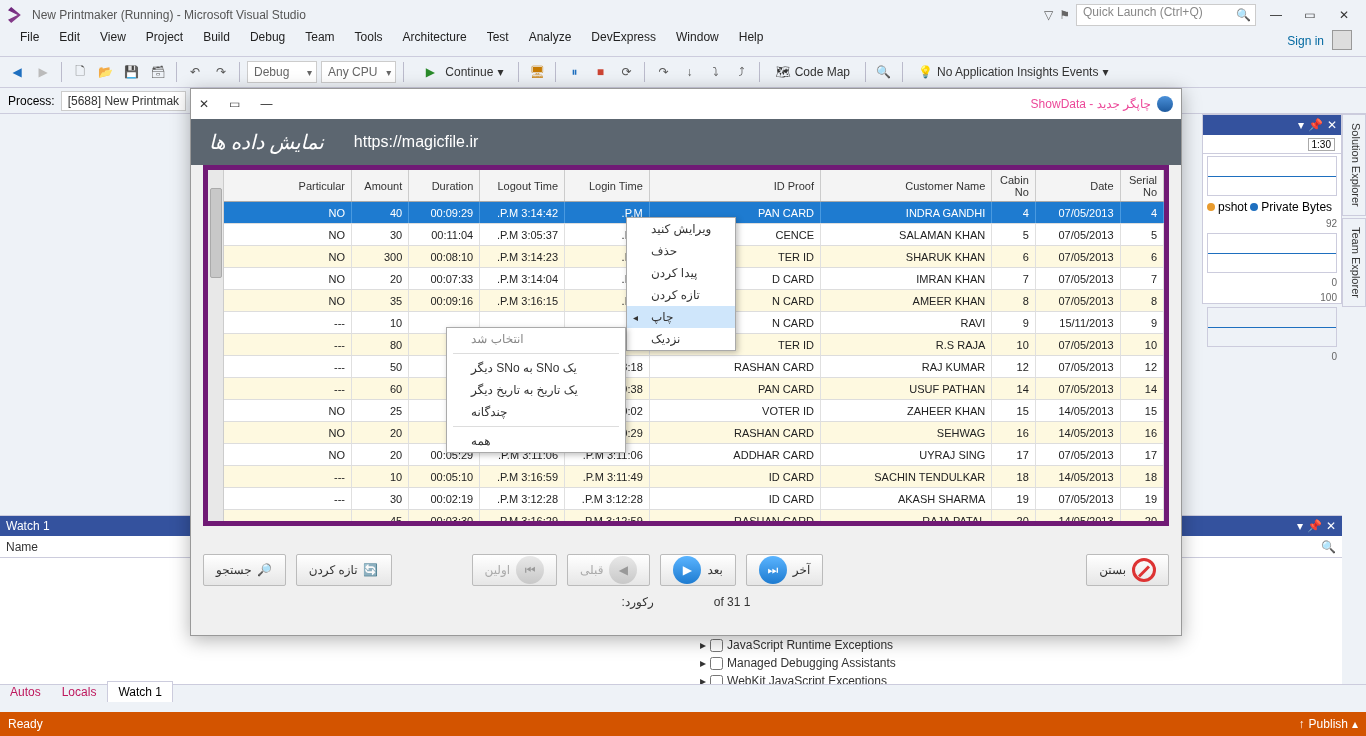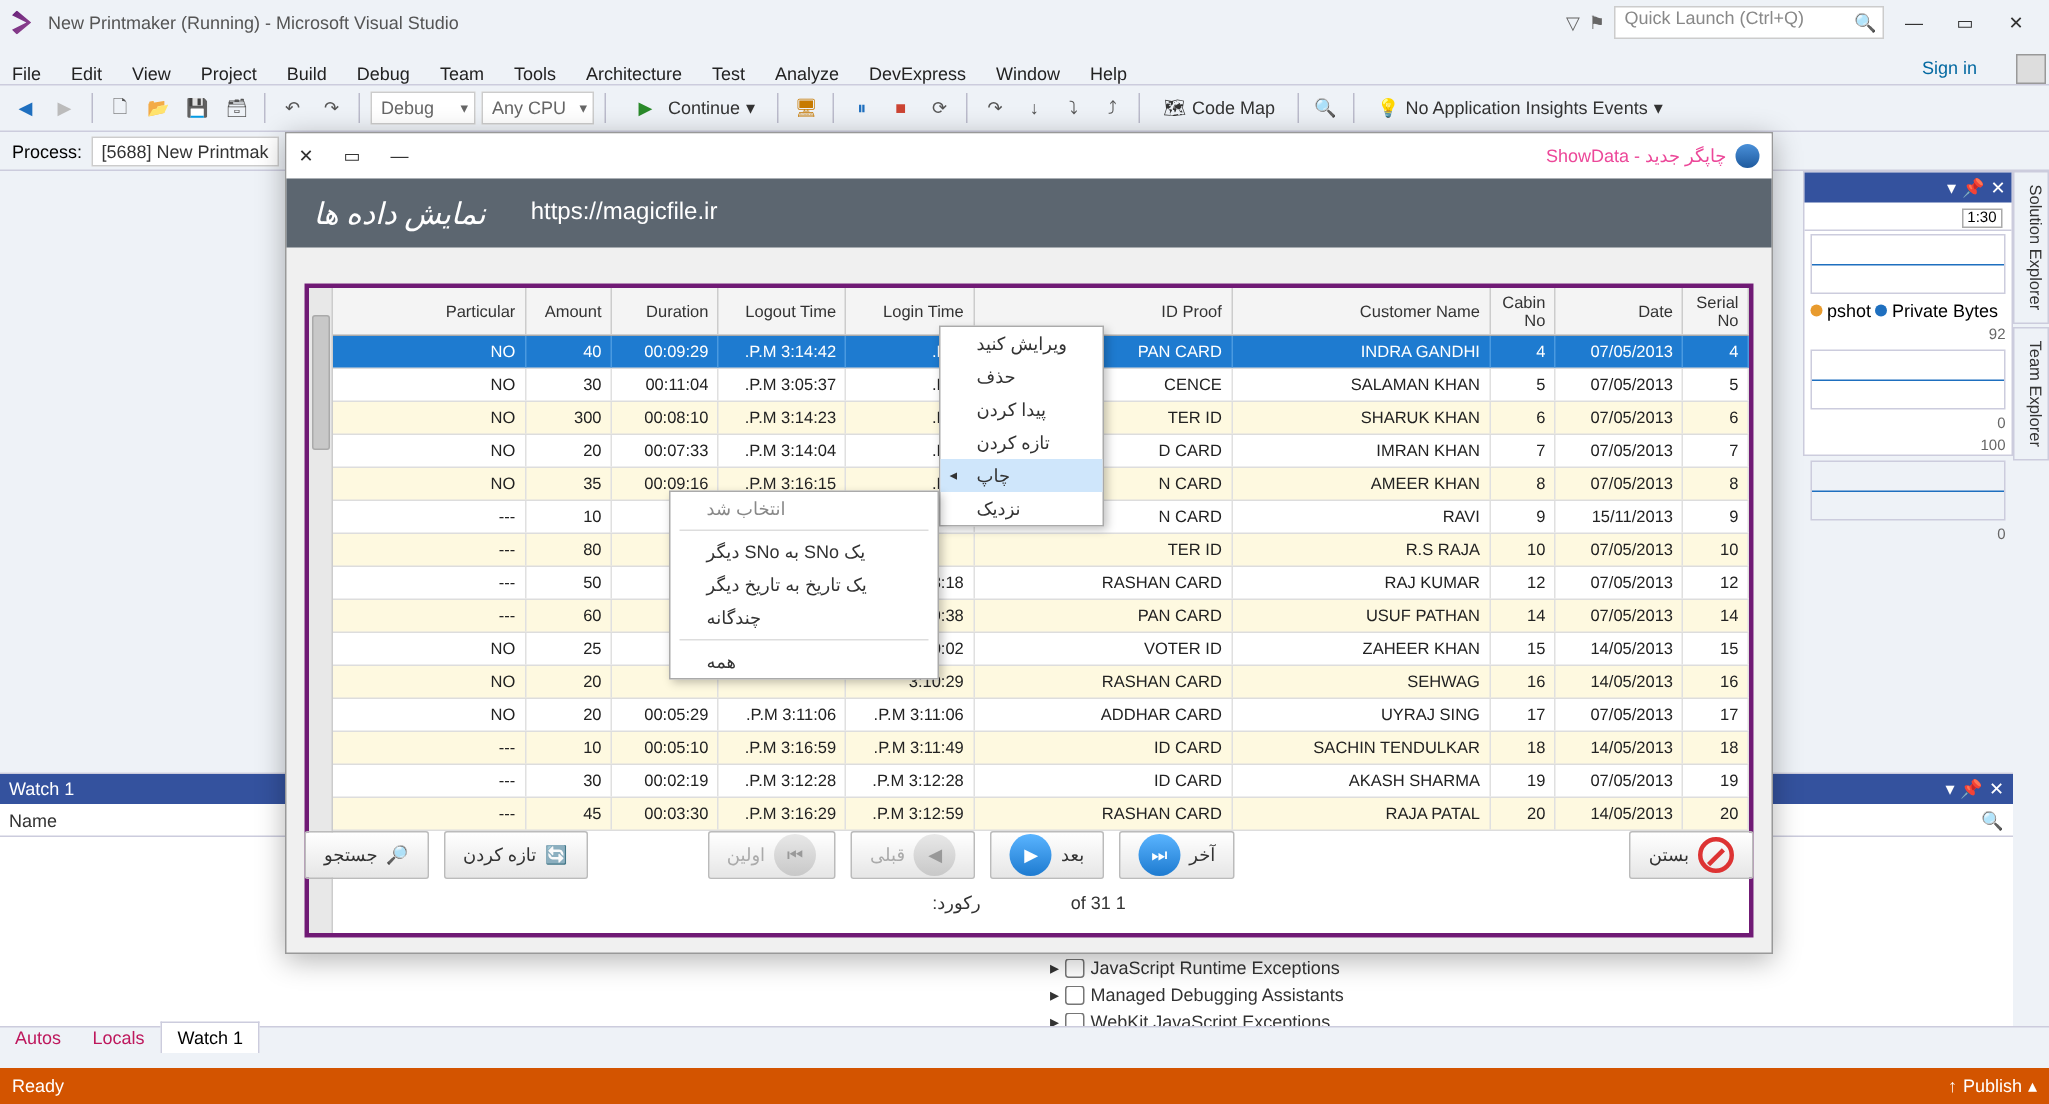--- a/index.html
+++ b/index.html
@@ -4,21 +4,21 @@
 <style>
 *{box-sizing:border-box;margin:0;padding:0;font-family:"Segoe UI",Tahoma,sans-serif;font-size:12px}
 body{background:#eef2f7;width:1366px;height:736px;overflow:hidden;position:relative}
 .titlebar{height:30px;background:#eef2f7;display:flex;align-items:center;padding:0 8px;gap:8px}
 .vs-logo{width:16px;height:16px;background:linear-gradient(135deg,#68217a,#9b4f96);clip-path:polygon(0 20%,60% 50%,0 80%,20% 100%,80% 50%,20% 0)}
 .title-txt{color:#555}
 .title-right{margin-left:auto;display:flex;align-items:center;gap:6px}
 .ql{border:1px solid #ccc;background:#fff;width:180px;height:22px;padding:0 22px 0 6px;color:#888;position:relative}
 .ql .mag{position:absolute;right:4px;top:3px;font-size:12px;color:#666}
 .win-btn{width:28px;height:22px;display:flex;align-items:center;justify-content:center;color:#333}
-.menubar{height:26px;display:flex;align-items:flex-end;padding:0 2px;gap:18px}
+.menubar{height:26px;display:flex;align-items:flex-start;padding:0 14px;gap:0}
 .menu-item{padding:4px 10px;color:#222}
 .menu-item:first-child{padding-left:6px}
 .signin{margin-left:auto;padding:4px 8px;color:#0369a1}
 .avatar{width:20px;height:20px;border:1px solid #999;background:#ddd}
 .toolbar{height:32px;border-top:1px solid #ccd;border-bottom:1px solid #ccd;display:flex;align-items:center;padding:0 6px;gap:4px;background:#eef2f7}
 .tb-btn{width:22px;height:22px;display:flex;align-items:center;justify-content:center;color:#555;position:relative}
 .tb-sep{width:1px;height:20px;background:#bbc;margin:0 3px}
 .tb-drop{border:1px solid #ccc;background:#fff;height:22px;padding:0 18px 0 6px;display:flex;align-items:center;color:#666;position:relative;min-width:70px}
 .tb-drop::after{content:"▾";position:absolute;right:4px;color:#666;font-size:10px}
 .tb-btn.green{color:#2a8a2a}
@@ -65,21 +65,21 @@
 .child{position:absolute;left:190px;top:88px;width:992px;height:548px;background:#f0f0f0;border:1px solid #999;box-shadow:0 4px 18px rgba(0,0,0,.3)}
 .child-title{height:30px;background:#fff;display:flex;align-items:center;padding:0 8px;direction:rtl}
 .child-title .ct-txt{color:#ec4899;font-weight:400}
 .child-title .ct-ico{width:16px;height:16px;border-radius:50%;background:linear-gradient(#4a90d9,#1e5a9e);margin-left:6px}
 .child-title .ct-btns{margin-right:auto;display:flex;gap:20px;color:#333;direction:ltr}
 .banner{height:46px;background:#5c6670;color:#fff;display:flex;align-items:center;padding:0 18px;gap:30px}
 .banner .fa{font-size:20px;font-style:italic;font-family:Tahoma}
 .banner .url{font-size:16px}
 
 
-.grid-wrap{margin:24px 12px;height:436px;background:#fff;border:3px solid #701a75;position:relative;display:flex}
+.grid-wrap{margin:0 12px;height:361px;background:#fff;border:5px solid #701a75;position:relative;display:flex}
 .grid-scroll{width:16px;background:#e8e8e8;border-right:1px solid #ccc;position:relative}
 .grid-thumb{position:absolute;top:18px;left:2px;width:12px;height:90px;background:#c8c8c8;border:1px solid #aaa;border-radius:2px}
 .grid{flex:1;overflow:hidden}
 .ghdr{display:flex;background:#f4f4f4;border-bottom:1px solid #aaa;height:32px}
 .ghdr .gc{border-right:1px solid #ccc;display:flex;align-items:center;justify-content:flex-end;padding:0 6px;color:#333;font-size:11px;text-align:right}
 .grow{display:flex;height:22px;border-bottom:1px solid #ddd}
 .grow .gc{border-right:1px solid #e0e0e0;display:flex;align-items:center;justify-content:flex-end;padding:0 6px;color:#222;font-size:11px}
 .grow.sel{background:#1e7bd0;color:#fff}
 .grow.sel .gc{color:#fff;border-right-color:#4a9ae0}
 .grow.alt{background:#fef9e0}

